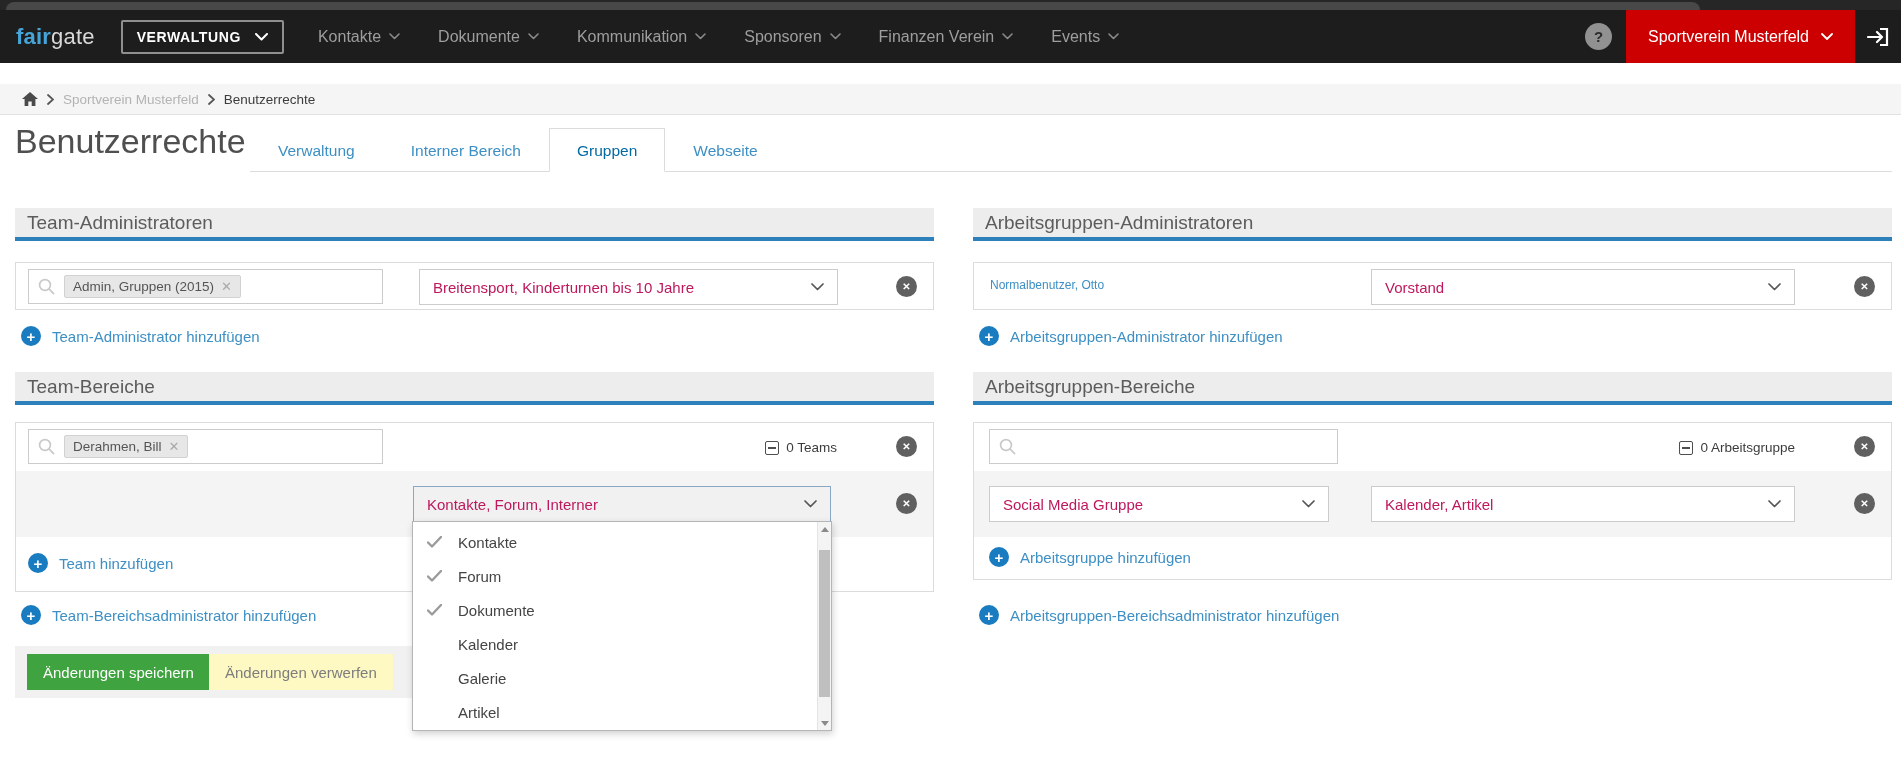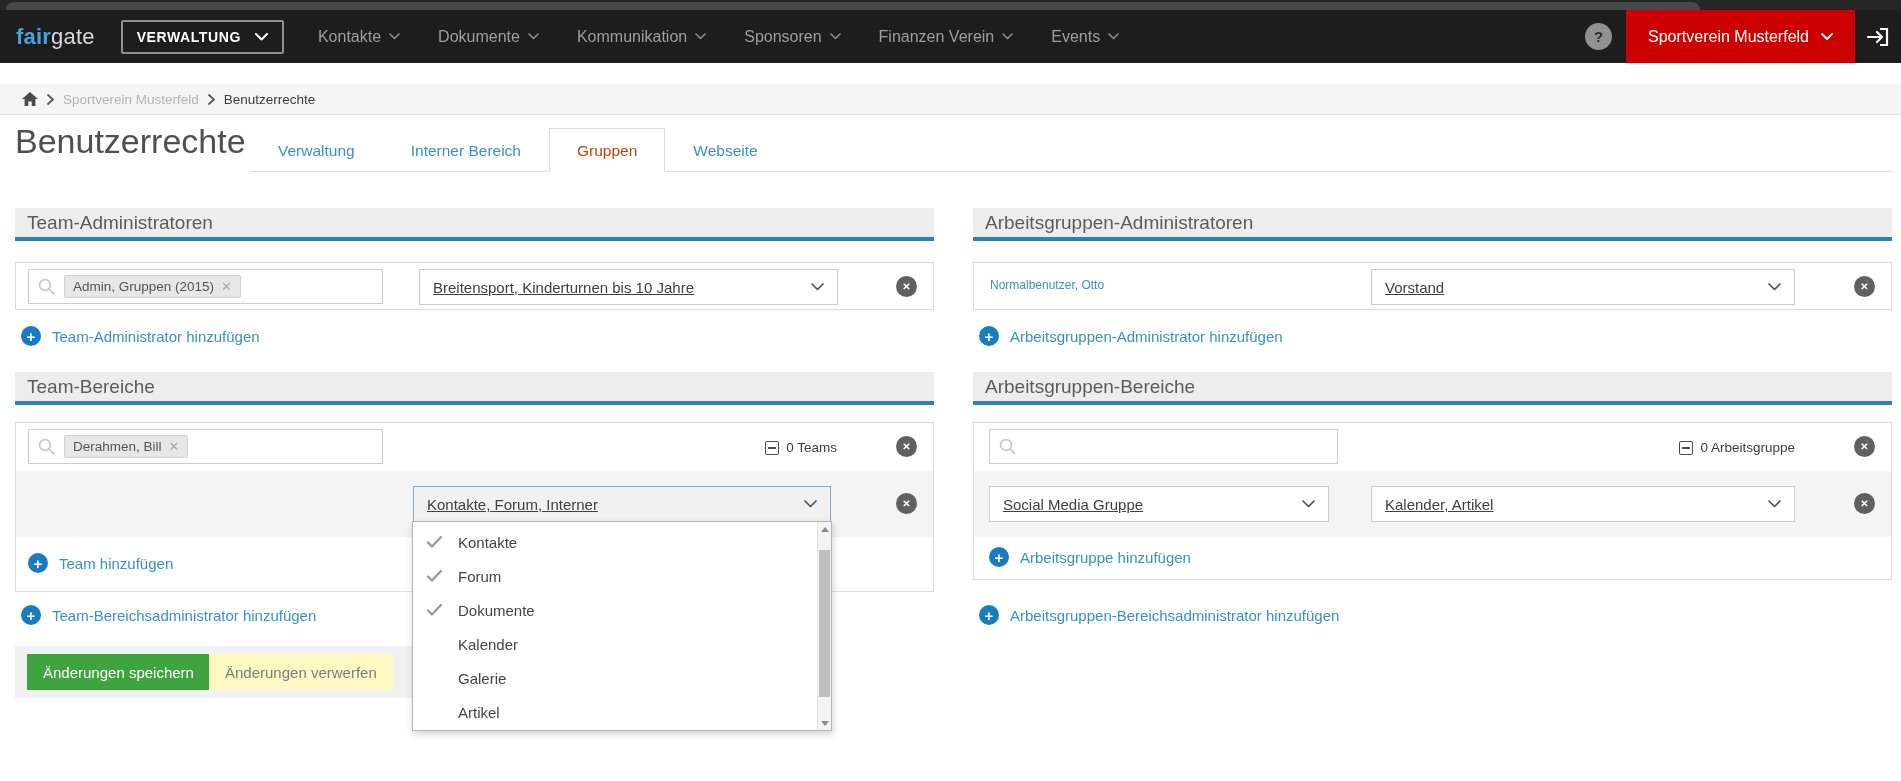--- a/index.html
+++ b/index.html
@@ -35,39 +35,39 @@
   .bc-home{display:flex;align-items:center;cursor:pointer;}
   .bc-muted{color:#b3b3b3;cursor:pointer;}
   .bc-current{color:#3c3c3c;}
 
   
   .pagetitle{position:absolute;left:15px;top:122px;margin:0;font-size:34px;font-weight:400;color:#4f4f4f;}
   .tabline{position:absolute;left:250px;top:171px;width:1642px;height:1px;background:#dcdcdc;}
   .tabs{position:absolute;left:250px;top:128px;height:44px;display:flex;}
   .tab{height:43px;line-height:43px;padding:0 27px;font-size:15.5px;color:#3d8fc4;cursor:pointer;
        box-sizing:border-box;background:transparent;border:1px solid transparent;white-space:nowrap;}
-  .tab.active{background:#fff;color:#c2410c;border:1px solid #dcdcdc;border-bottom:1px solid #fff;height:44px;cursor:default;}
+  .tab.active{background:#fff;color:#0369a1;border:1px solid #dcdcdc;border-bottom:1px solid #fff;height:44px;cursor:default;}
 
   
   .secheader{position:absolute;height:29px;line-height:29px;background:#ededed;
              border-bottom:4px solid #2c81ba;color:#5c5c5c;font-size:19px;padding-left:12px;
              box-sizing:content-box;width:907px;}
 
   
   .card{position:absolute;width:919px;background:#fff;border:1px solid #dcdcdc;box-sizing:border-box;}
   .row{position:relative;width:100%;}
   .row.gray{background:#f4f4f4;}
   .searchbox{position:absolute;border:1px solid #ccc;background:#fff;display:flex;align-items:center;
              padding:0 9px;gap:9px;box-sizing:border-box;cursor:text;}
   .chip{display:inline-flex;align-items:center;gap:7px;background:#e7e7e7;border:1px solid #d2d2d2;
         border-radius:2px;color:#555;font-size:13.5px;padding:3px 8px;white-space:nowrap;}
   .chip-x{color:#a9a9a9;font-size:13px;cursor:pointer;line-height:1;}
   .select{position:absolute;border:1px solid #ccc;background:#fff;display:flex;align-items:center;
-          justify-content:space-between;padding:0 13px;font-size:15px;color:#404040;cursor:pointer;
-          box-sizing:border-box;white-space:nowrap;text-decoration:underline;}
+          justify-content:space-between;padding:0 13px;font-size:15px;color:#be185d;cursor:pointer;
+          box-sizing:border-box;white-space:nowrap;}
   .select.open{background:#f1f1f1;border:1px solid #8ba7c4;}
   .xcircle{position:absolute;width:21px;height:21px;border-radius:50%;background:#606060;border:none;
            color:#fff;font-size:10px;font-weight:700;display:flex;align-items:center;justify-content:center;
            cursor:pointer;padding:0;font-family:inherit;}
   .count{position:absolute;display:inline-flex;align-items:center;color:#3c3c3c;font-size:13.5px;cursor:pointer;white-space:nowrap;}
   .sq-minus{width:12px;height:12px;border:1px solid #4e4e4e;border-radius:2px;display:inline-block;
             position:relative;margin-right:7px;}
   .sq-minus::after{content:"";position:absolute;left:2px;right:2px;top:5px;height:2px;background:#4e4e4e;}
   .contact-link{position:absolute;color:#3d8fc4;font-size:12px;cursor:pointer;}
 

